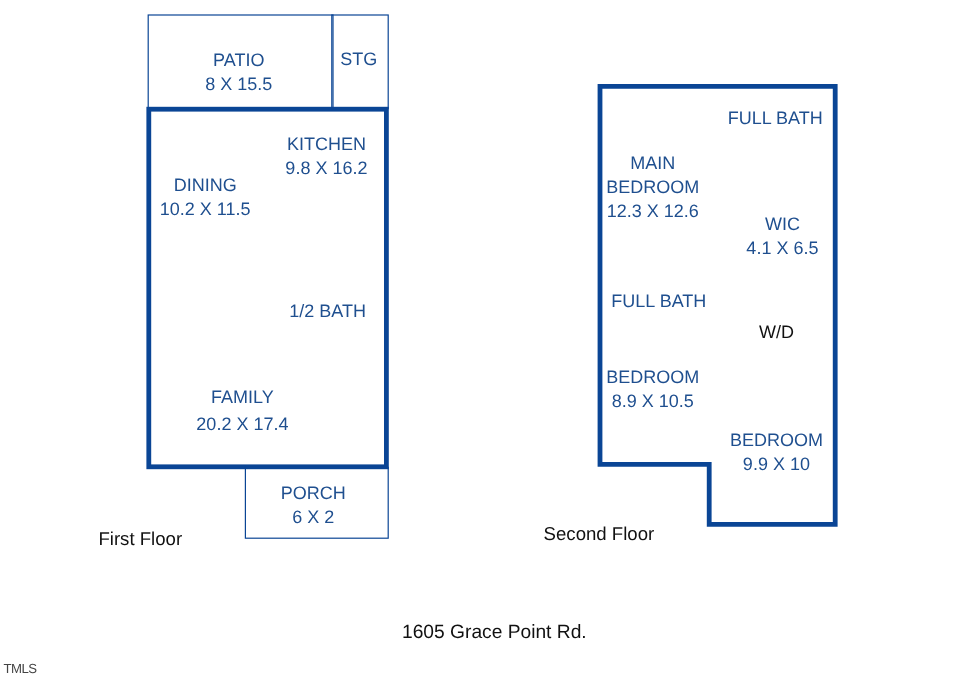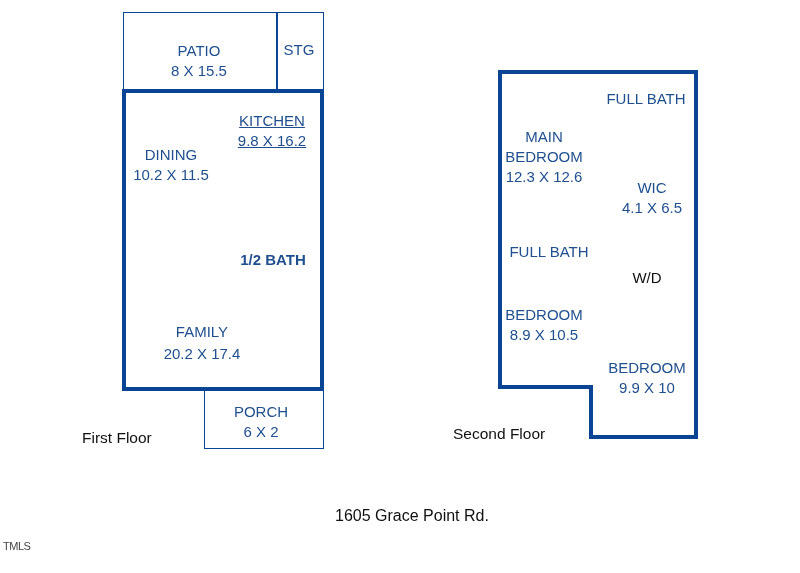--- a/index.html
+++ b/index.html
@@ -3,21 +3,21 @@
 <meta charset="utf-8">
 <style>
   html, body { margin: 0; padding: 0; background: #ffffff; }
   body { width: 800px; height: 573px; position: relative; overflow: hidden;
          font-family: "Liberation Sans", sans-serif; }
   .canvas { position: absolute; left: 0; top: 0; width: 800px; height: 573px; }
   .thin { position: absolute; border: 1.5px solid #0a4595; box-sizing: border-box; }
   .thick { position: absolute; border: 4px solid #0a4595; box-sizing: border-box; }
   .lbl { position: absolute; color: #1f4f8f; font-size: 15px; line-height: 20px;
          text-align: center; white-space: nowrap; transform: translateX(-50%); }
-  .blk { position: absolute; color: #111111; white-space: nowrap; }
+  .blk { position: absolute; color: #111111; white-space: nowrap; margin-top: 12px; }
   .floor { font-size: 15.5px; }
   .addr { font-size: 16px; line-height: 24px; }
   .tmls { font-size: 11px; color: #444; letter-spacing: -0.5px; }
   svg { position: absolute; left: 0; top: 0; }
 </style>
 </head>
 <body>
 
 <div class="canvas">
 
@@ -27,29 +27,29 @@
     <div class="thick" style="left:122px;top:89px;width:202px;height:302px;"></div>
     <div class="thin" style="left:204px;top:389px;width:120px;height:60px;"></div>
 
     <div class="lbl" style="left:199px;top:41px;">
       <div>PATIO</div>
       <div>8 X 15.5</div>
     </div>
     <div class="lbl" style="left:299px;top:40px;">
       <div>STG</div>
     </div>
-    <div class="lbl" style="left:272px;top:111px;text-decoration:underline;">
+    <div class="lbl" style="left:272px;top:111px;">
       <div>KITCHEN</div>
       <div>9.8 X 16.2</div>
     </div>
     <div class="lbl" style="left:171px;top:145px;">
       <div>DINING</div>
       <div>10.2 X 11.5</div>
     </div>
-    <div class="lbl" style="left:273px;top:250px;font-weight:bold;">
+    <div class="lbl" style="left:273px;top:250px;">
       <div>1/2 BATH</div>
     </div>
     <div class="lbl" style="left:202px;top:321px;line-height:22px;">
       <div>FAMILY</div>
       <div>20.2 X 17.4</div>
     </div>
     <div class="lbl" style="left:261px;top:402px;">
       <div>PORCH</div>
       <div>6 X 2</div>
     </div>

